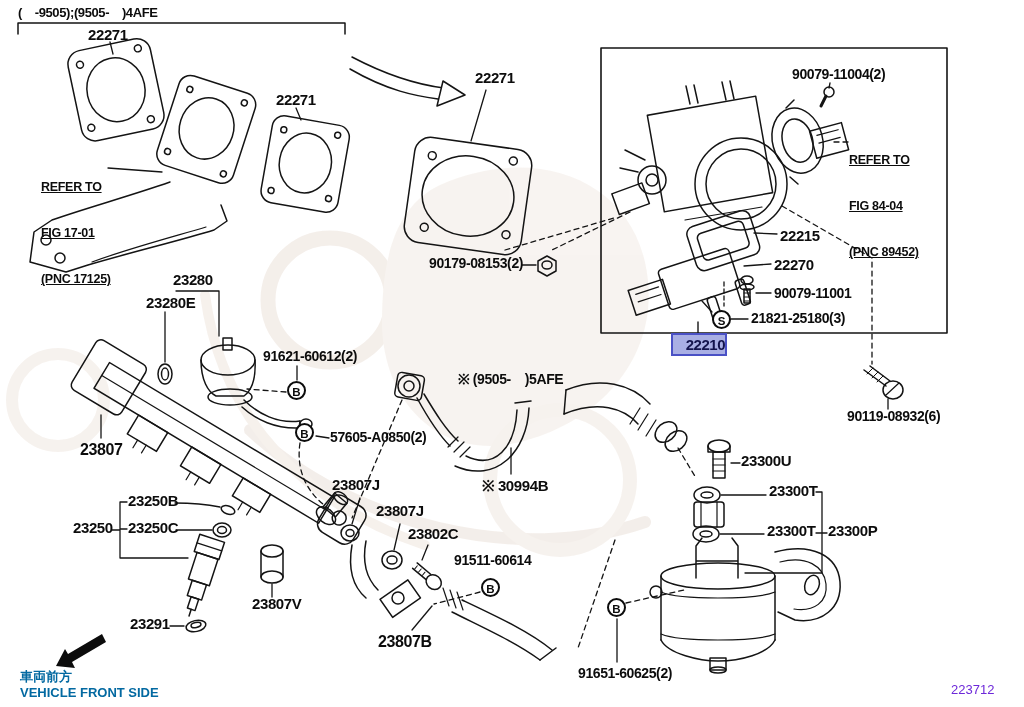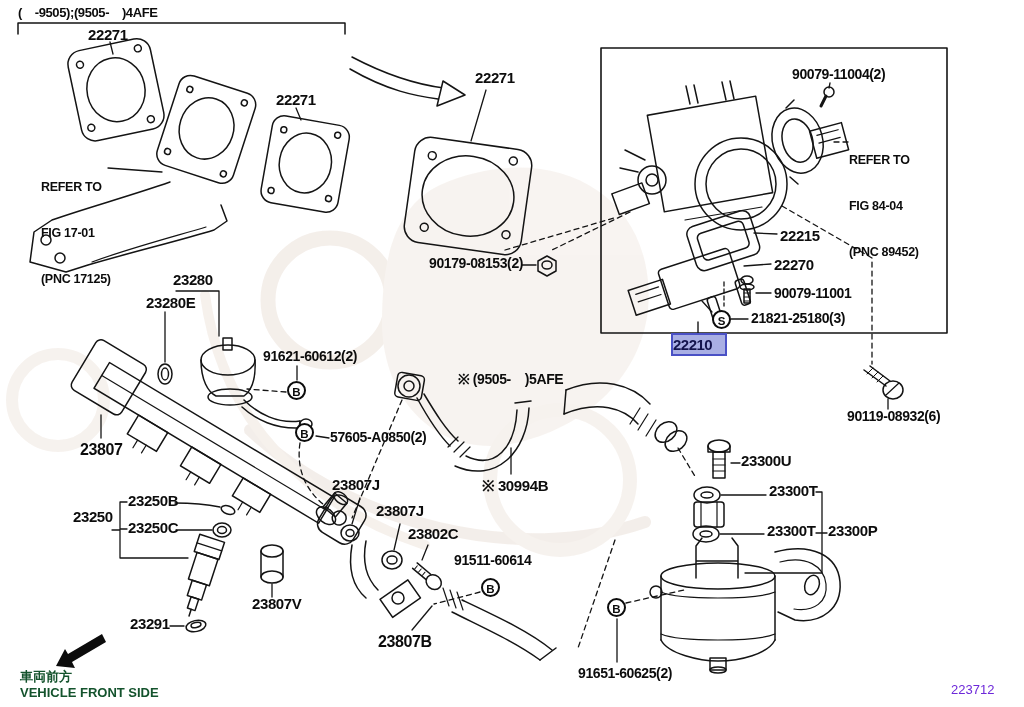--- a/index.html
+++ b/index.html
@@ -1,28 +1,28 @@
 <!DOCTYPE html>
 <html><head>
 <meta charset="utf-8">
 <style>
   html,body{margin:0;padding:0;background:#fff;}
   #stage{position:relative;width:1024px;height:707px;background:#ffffff;overflow:hidden;
          font-family:"Liberation Sans",sans-serif;}
   #lineart{position:absolute;left:0;top:0;}
   .pl{position:absolute;font:bold 14px/1.12 "Liberation Sans",sans-serif;
       letter-spacing:-0.4px;color:#0c0c0c;white-space:pre;}
-  .refer div{font:bold 12.5px/14.5px "Liberation Sans",sans-serif;letter-spacing:-0.3px;}
+  .refer div{font:bold 12.5px/14.5px "Liberation Sans",sans-serif;letter-spacing:-0.3px;text-decoration:underline;}
   .csym{position:absolute;width:19px;height:19px;border:2px solid #0c0c0c;border-radius:50%;
         background:#fff;font:bold 11.5px/18px "Liberation Sans",sans-serif;text-align:center;
         color:#0c0c0c;box-sizing:border-box;}
   #sel22210{position:absolute;left:671px;top:333px;width:56px;height:23px;box-sizing:border-box;
-        background:#a9afe4;border:2px solid #4a51c5;color:#14144d;text-align:left;
+        background:#a9afe4;border:2px solid #4a51c5;color:#14144d;text-align:right;
         font:bold 15px/19px "Liberation Sans",sans-serif;letter-spacing:-0.5px;}
-  .foot{position:absolute;font:bold 13px/15px "Liberation Sans",sans-serif;color:#14532d;}
+  .foot{position:absolute;font:bold 13px/15px "Liberation Sans",sans-serif;color:#0369a1;}
   #figcode{position:absolute;left:951px;top:682px;font:13px "Liberation Sans",sans-serif;color:#6d28d9;}
 </style>
 </head>
 <body>
 
 <div id="stage">
 
 <svg id="lineart" width="1024" height="707" viewBox="0 0 1024 707" fill="none" stroke="#141414" stroke-width="1.5" stroke-linecap="round" stroke-linejoin="round">
 
   <g stroke="none" opacity="0.55">
@@ -354,21 +354,21 @@
   <div class="pl" style="left:458px;top:372px">※ (9505-    )5AFE</div>
   <div class="pl" style="left:482px;top:478px;font-size:15px">※ 30994B</div>
 
   <div class="pl" style="left:332px;top:477px;font-size:15px">23807J</div>
   <div class="pl" style="left:376px;top:503px;font-size:15px">23807J</div>
   <div class="pl" style="left:408px;top:526px;font-size:15px">23802C</div>
   <div class="pl" style="left:454px;top:553px">91511-60614</div>
   <div class="pl" style="left:378px;top:633px;font-size:16px">23807B</div>
 
   <div class="pl" style="left:128px;top:493px;font-size:15px">23250B</div>
-  <div class="pl" style="left:73px;top:509px;font-size:15px">23250</div>
+  <div class="pl" style="left:73px;top:520px;font-size:15px">23250</div>
   <div class="pl" style="left:128px;top:520px;font-size:15px">23250C</div>
   <div class="pl" style="left:130px;top:616px;font-size:15px">23291</div>
   <div class="pl" style="left:252px;top:596px;font-size:15px">23807V</div>
 
   <div class="pl" style="left:741px;top:453px;font-size:15px">23300U</div>
   <div class="pl" style="left:769px;top:483px;font-size:15px">23300T</div>
   <div class="pl" style="left:767px;top:523px;font-size:15px">23300T</div>
   <div class="pl" style="left:828px;top:523px;font-size:15px">23300P</div>
   <div class="pl" style="left:578px;top:666px">91651-60625(2)</div>
 

